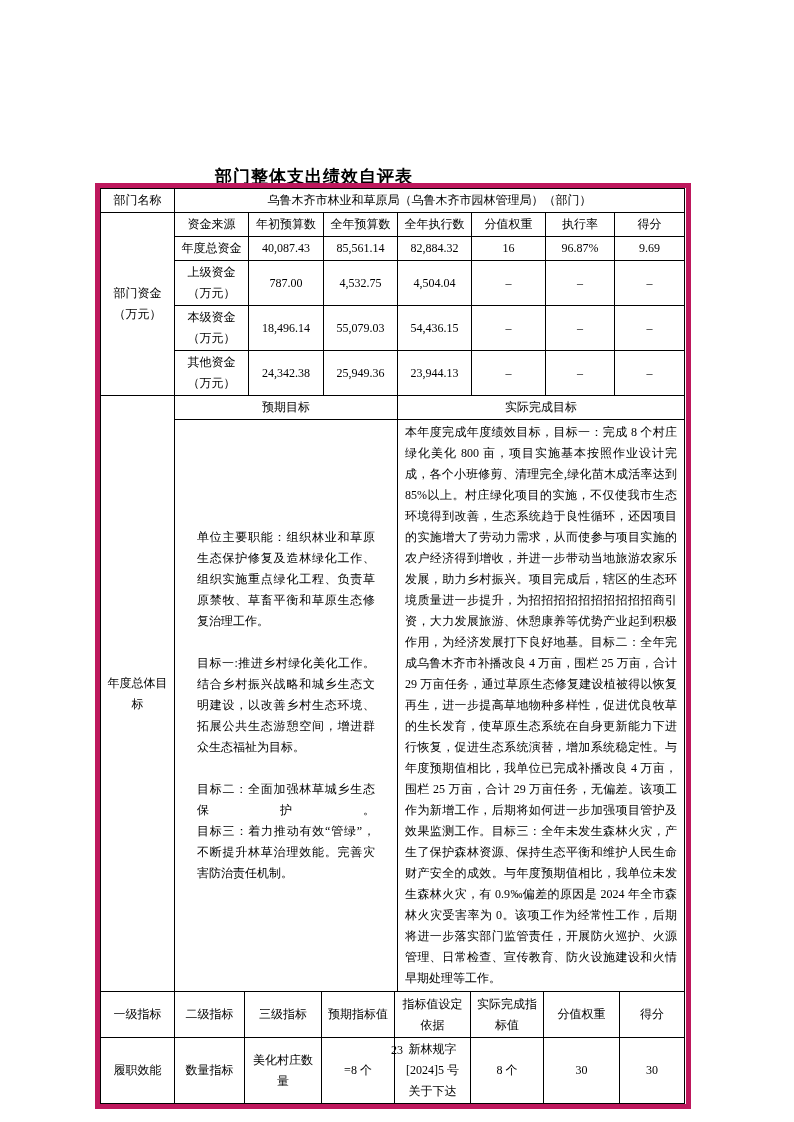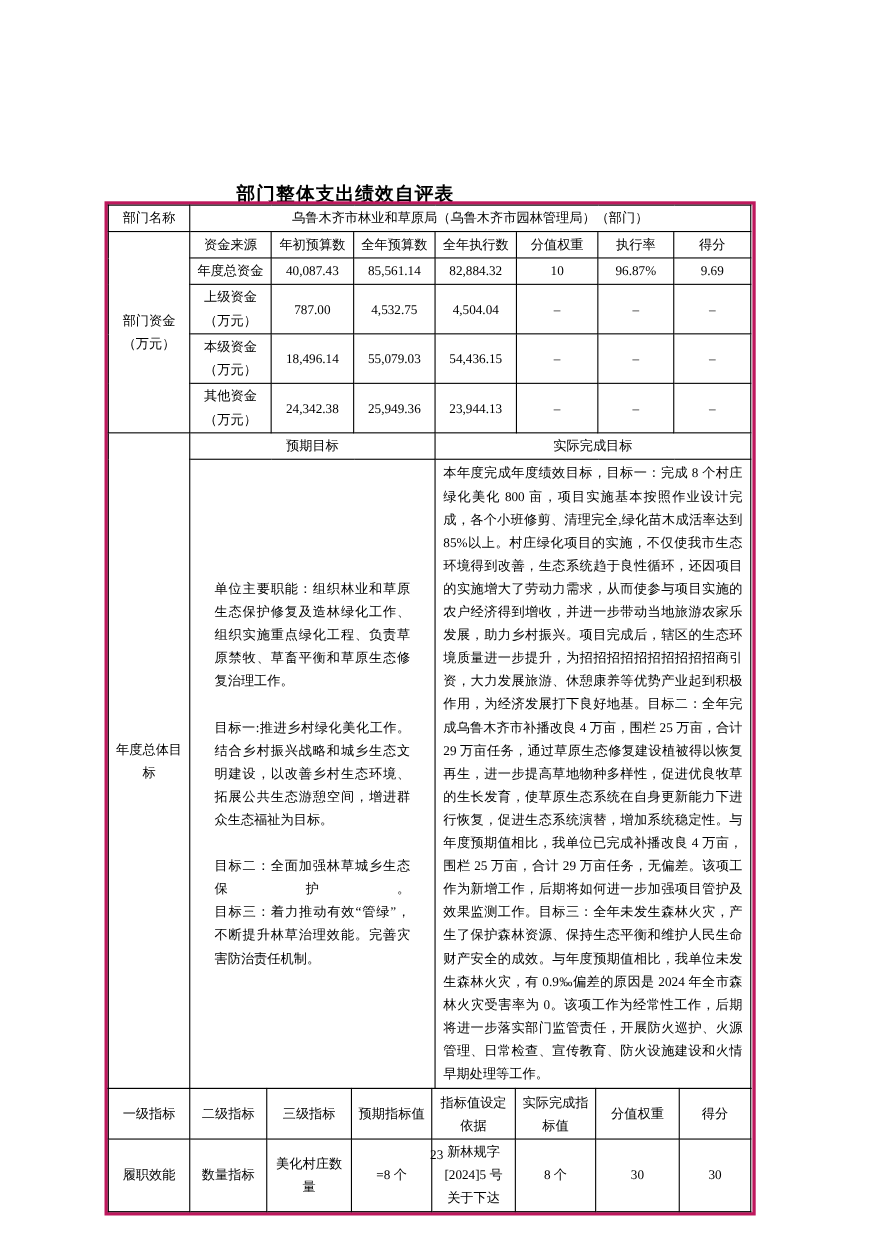--- a/index.html
+++ b/index.html
@@ -5,21 +5,21 @@
   html,body{margin:0;padding:0;}
   body{
     width:794px;height:1122px;background:#ffffff;position:relative;
     font-family:"Liberation Serif","DejaVu Serif",serif;color:#000;
     overflow:hidden;
   }
   .title-block{position:absolute;top:134px;left:0;width:628px;text-align:center;margin-top:32px;}
   .doc-title{font-size:17px;font-weight:bold;letter-spacing:1px;line-height:1.3;}
   .doc-subtitle{font-size:16px;font-weight:bold;letter-spacing:1px;line-height:1.35;}
 
-  .tbl-wrap{position:absolute;left:95px;top:183px;width:586px;border:3px solid #be185d;}
+  .tbl-wrap{position:absolute;left:95px;top:183px;width:586px;border:5px solid #be185d;}
   table{border-collapse:collapse;table-layout:fixed;width:584px;}
   td{border:1px solid #000;text-align:center;vertical-align:middle;
      font-size:12px;line-height:1.75;padding:1px 3px;word-break:break-all;}
   .t2{margin-top:-1px;}
 
   .goal-cell{text-align:justify;padding:2px 22px;}
   .goal-cell p{margin:0;text-align:justify;}
   .goal-cell p.gap{margin-bottom:21px;}
   .justify-last{text-align-last:justify;}
   .actual-cell{text-align:justify;padding:2px 7px;vertical-align:middle;}
@@ -60,21 +60,21 @@
       <td>全年执行数</td>
       <td>分值权重</td>
       <td>执行率</td>
       <td>得分</td>
     </tr>
     <tr style="height:23px;margin-left:31px;">
       <td>年度总资金</td>
       <td>40,087.43</td>
       <td>85,561.14</td>
       <td>82,884.32</td>
-      <td>10</td>
+      <td>16</td>
       <td>96.87%</td>
       <td>9.69</td>
     </tr>
     <tr style="height:44px;">
       <td>上级资金（万元）</td>
       <td>787.00</td>
       <td>4,532.75</td>
       <td>4,504.04</td>
       <td>–</td>
       <td>–</td>

